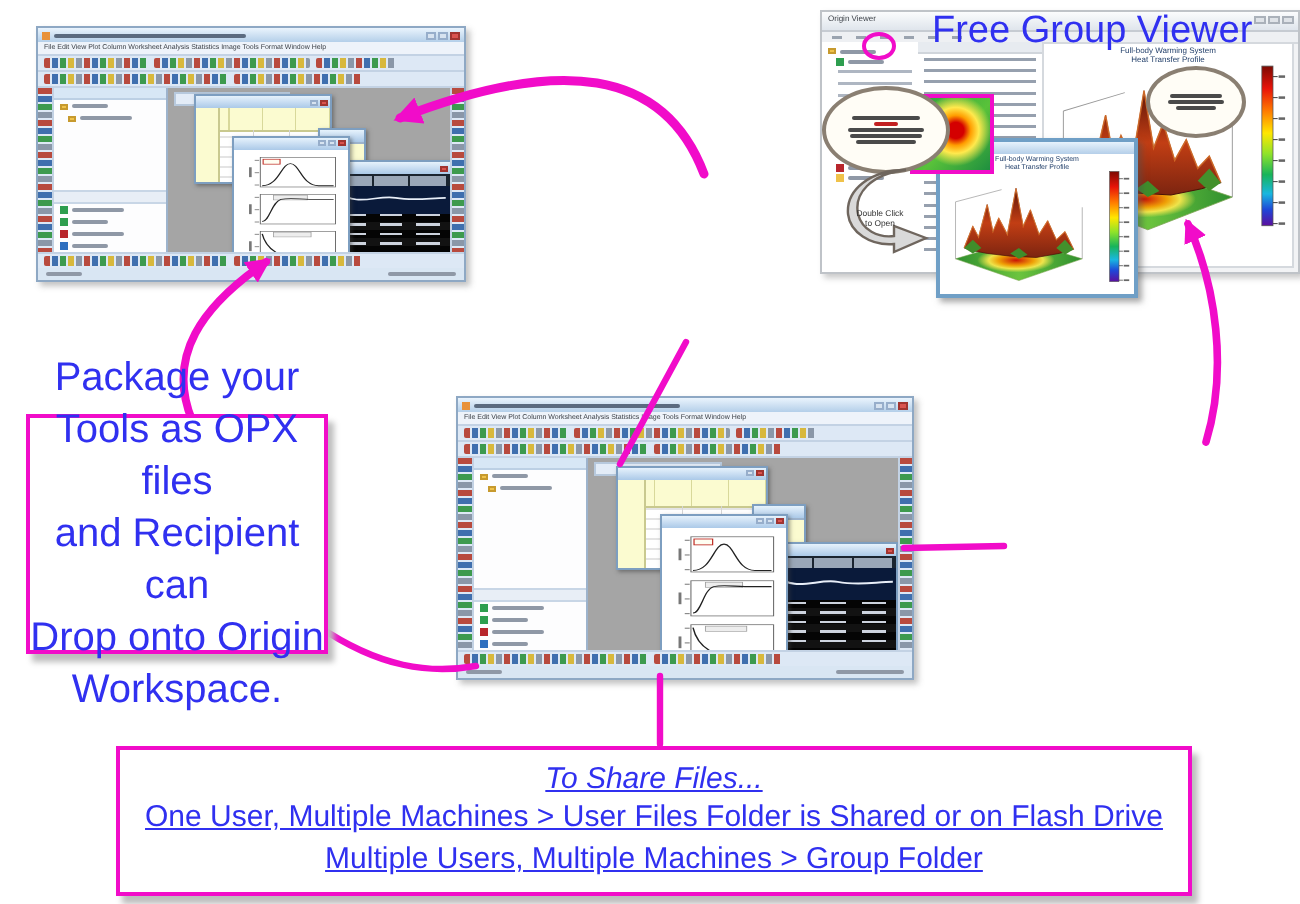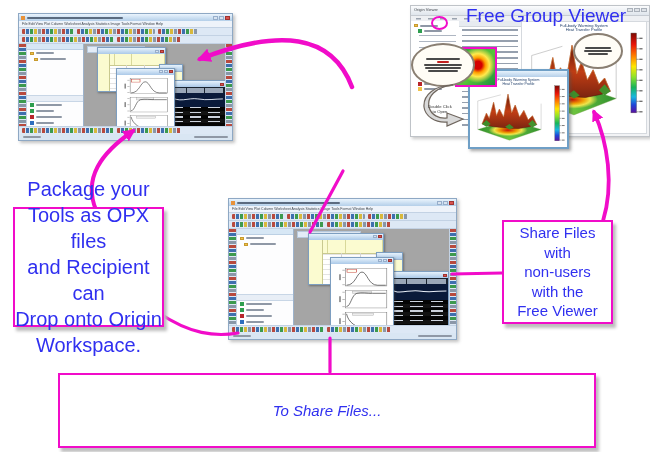--- a/index.html
+++ b/index.html
@@ -10,21 +10,21 @@
   .conn{stroke:var(--accent-magenta);fill:none;stroke-linecap:round;}
   #ah path{fill:var(--accent-magenta);}
   
   .mbox{position:absolute;z-index:3;background:#fff;border:2px solid var(--accent-magenta);
         color:var(--text-blue);text-align:center;box-shadow:3px 4px 3px #bdbdbd;
         display:flex;flex-direction:column;justify-content:center;}
   .mbox .btext{white-space:pre-line;line-height:1.3;}
   #box-send{left:240px;top:88px;width:181px;height:85px;font-size:15px;}
   #box-package{left:13px;top:207px;width:147px;height:116px;font-size:20px;}
   #box-share{left:502px;top:220px;width:107px;height:100px;font-size:15px;}
-  #box-toshare{left:58px;top:373px;width:534px;height:71px;font-size:15px;}
+  #box-toshare{left:58px;top:373px;width:534px;height:71px;font-size:15px;text-decoration:underline;}
   #box-toshare .btitle{font-style:italic;}
   #box-toshare .btext{white-space:pre-line;line-height:1.4;}
   
   #viewer-label{position:absolute;left:466px;top:5px;z-index:4;font-size:19px;
                 color:var(--text-blue);white-space:nowrap;}
   
   .tiny{position:absolute;font-size:8px;transform:scale(.5);transform-origin:0 0;
         white-space:nowrap;color:#3a3f46;}
   .tmark{display:inline-block;height:2px;background:#8f98a6;vertical-align:middle;border-radius:1px;}
   .w1{width:18px}.w2{width:26px}.w3{width:34px}
@@ -577,26 +577,21 @@
     <path class="conn" stroke-width="3.2" d="M330,338 L330,372"></path>
   </svg>
 
   <div class="mbox" id="box-package">
     <div class="btext">Package your
 Tools as OPX files
 and Recipient can
 Drop onto Origin
 Workspace.</div>
   </div>
-  <div class="mbox" id="box-share">
-    <div class="btext">Share Files
-with
-non-users
-with the
-Free Viewer</div>
-  </div>
   <div class="mbox" id="box-toshare">
     <div class="btitle">To Share Files...</div>
+    <div class="btext">One User, Multiple Machines &gt; User Files Folder is Shared or on Flash Drive
+Multiple Users, Multiple Machines &gt; Group Folder</div>
   </div>
 
   <div id="viewer-label">Free Group Viewer</div>
 
 </div>
 
 </body></html>

